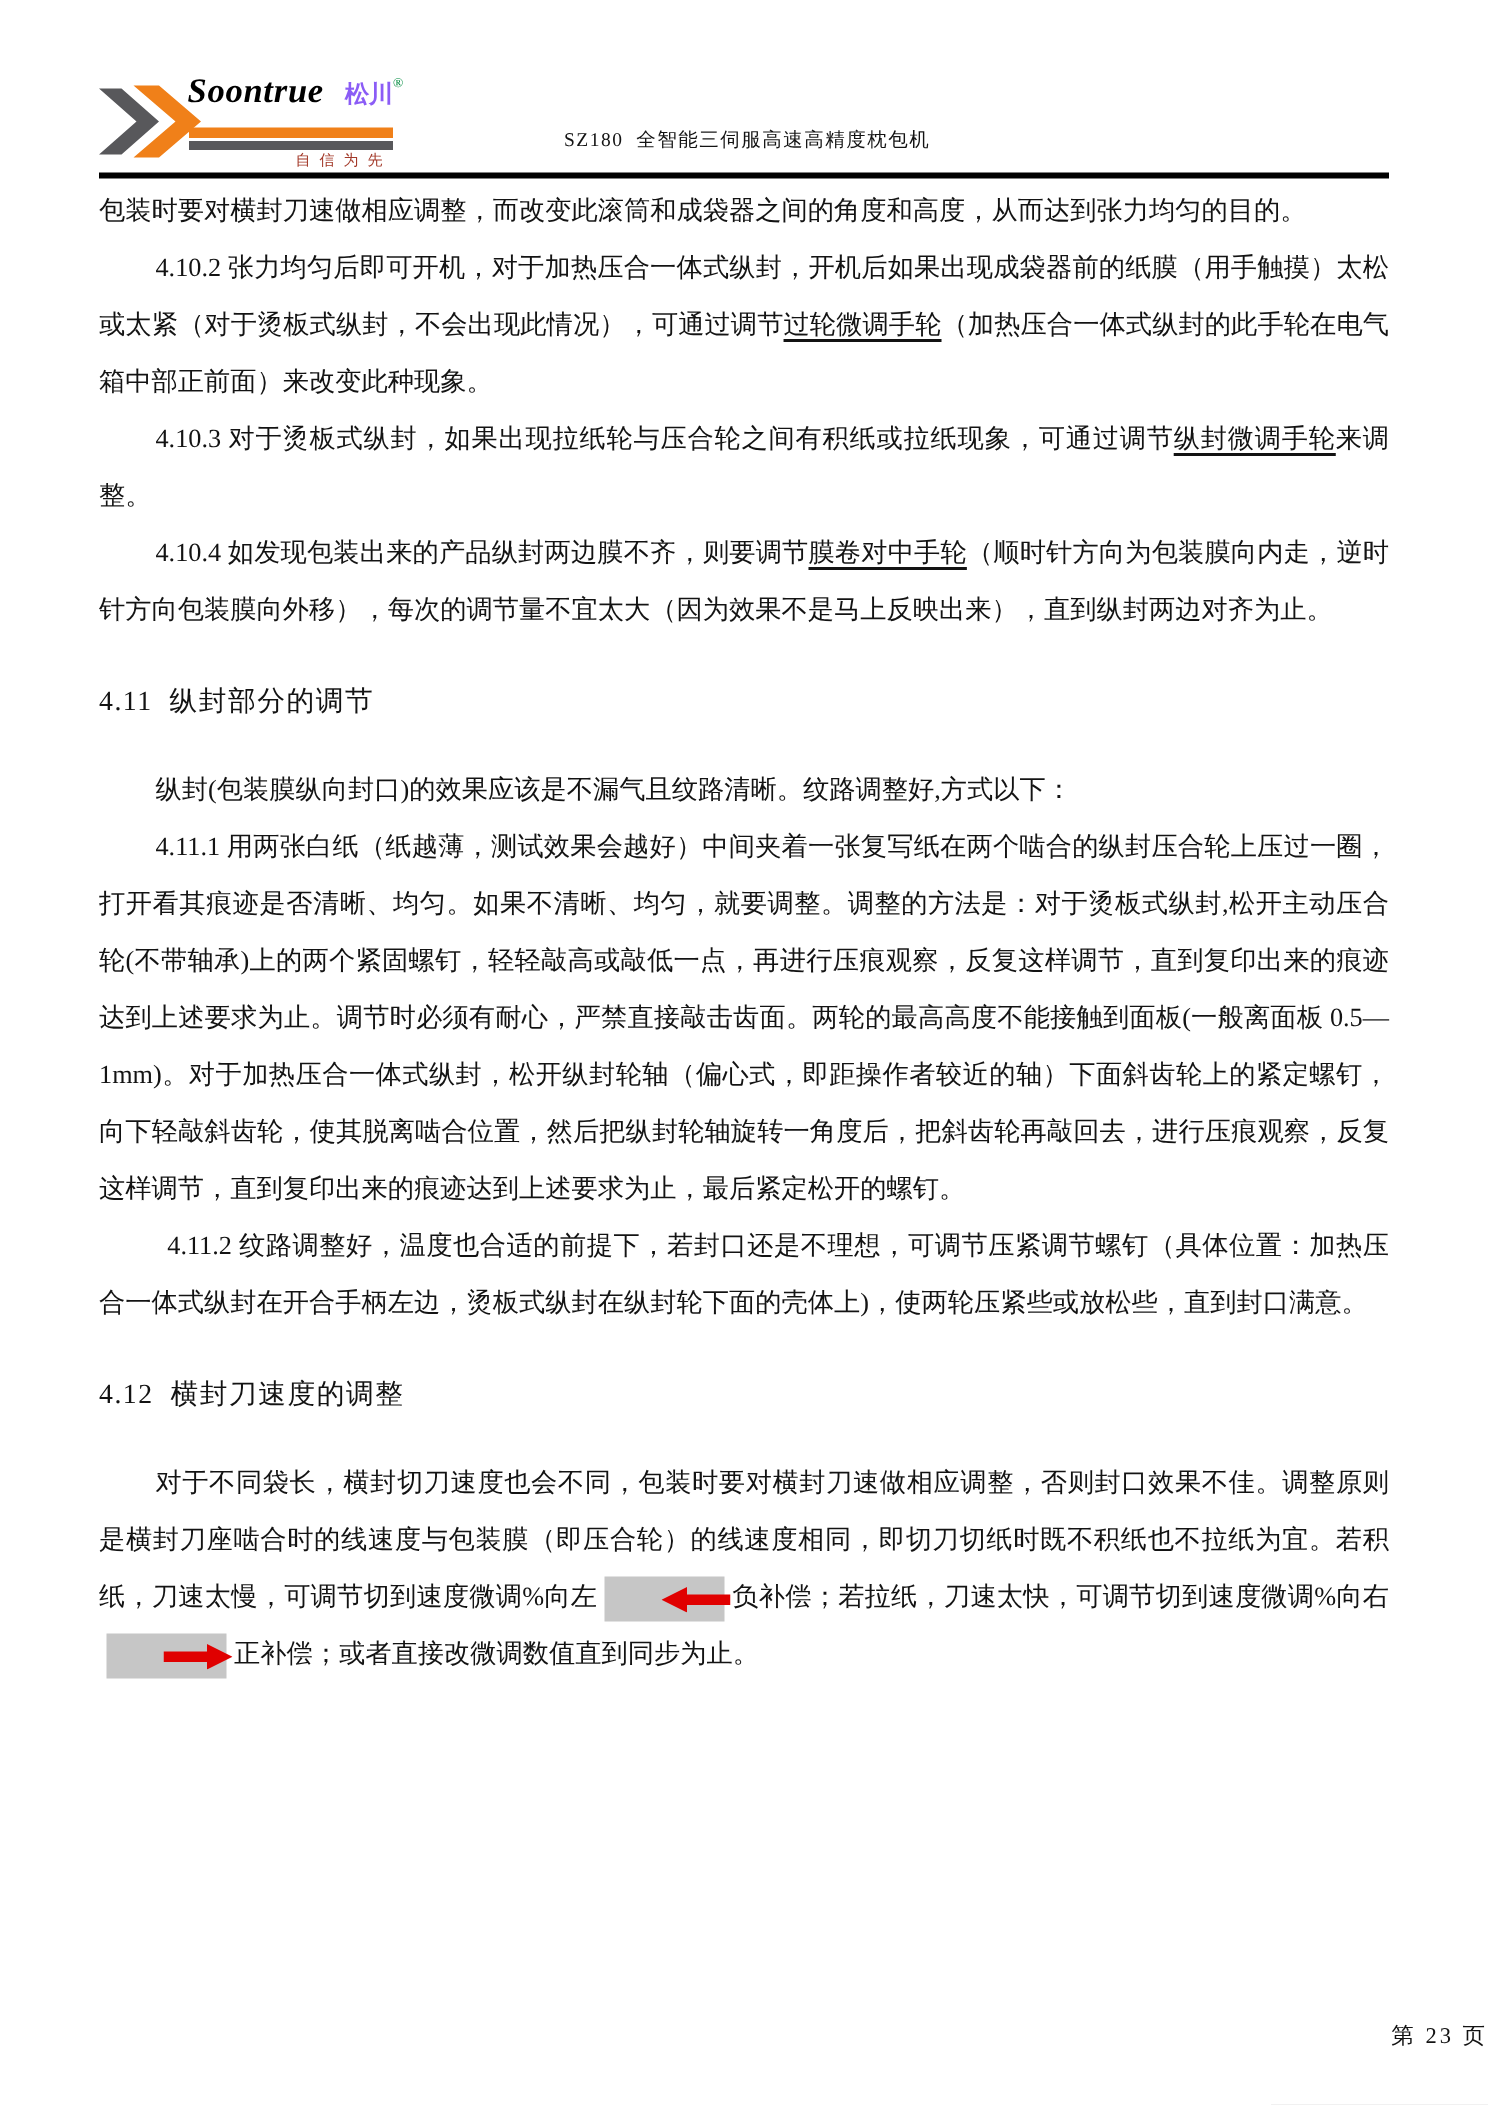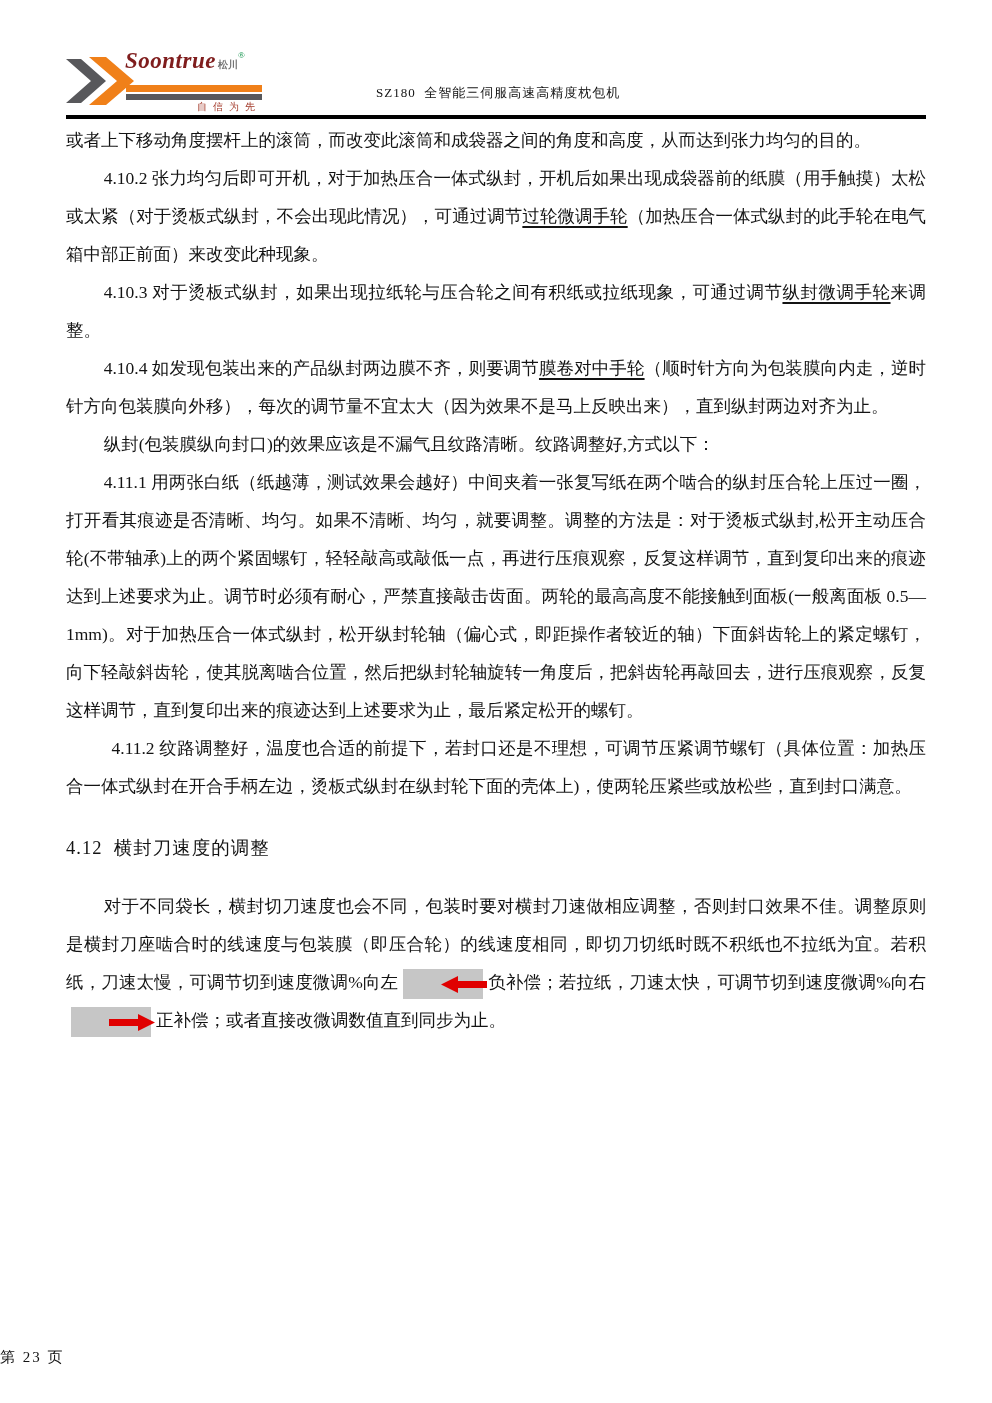--- a/index.html
+++ b/index.html
@@ -9,22 +9,22 @@
     background:#ffffff; overflow:hidden;
     font-family:"Liberation Serif","DejaVu Serif",serif;
     color:#131313;
   }
 
   
   .hdr { position:absolute; top:0; left:0; width:100%; height:120px; }
   .logo { position:absolute; left:62px; top:48px; width:205px; height:66px; }
   .logo svg { position:absolute; left:0; top:0; }
   .logo-textline { position:absolute; left:63px; top:0; white-space:nowrap; }
-  .brand-en { font-style:italic; font-weight:bold; font-size:23px; color:#7f1d1d; letter-spacing:0.5px; }
-  .brand-cn { font-weight:bold; font-size:10px; color:#737373; margin-left:2px; }
+  .brand-en { font-style:italic; font-weight:bold; font-size:23px; color:#000000; letter-spacing:0.5px; }
+  .brand-cn { font-weight:bold; font-size:16px; color:#8b5cf6; margin-left:14px; }
   .brand-reg { font-size:9px; color:#008b3f; vertical-align:10px; }
   .logo-slogan { position:absolute; right:6px; top:52px; font-size:10px; color:#a33a2a; letter-spacing:6px; white-space:nowrap; }
   .doc-title { position:absolute; left:376px; top:84px; font-size:13px; white-space:pre; letter-spacing:1px; }
   .hdr-rule { position:absolute; top:115px; left:66px; width:860px; height:4px; background:#000; }
 
   
   .main { position:absolute; top:121px; left:66px; width:860px;
           font-size:17.5px; line-height:38px; text-align:justify; }
   .main p { margin:0; }
   .ind  { text-indent:2.15em; }
@@ -36,21 +36,21 @@
   .burst { vertical-align:-8px; margin-right:5px; }
 
   .arrow-box {
     display:inline-block; width:80px; height:30px; background:#c6c6c6;
     text-align:center; vertical-align:middle; margin:0 5px; line-height:28px;
   }
   .arrow-box svg { vertical-align:middle; }
 
   
   .ftr { position:absolute; bottom:36px; left:0; width:100%;
-         text-align:left; font-size:15px; letter-spacing:2px; }
+         text-align:right; font-size:15px; letter-spacing:2px; }
 </style>
 </head>
 <body>
 
 <div class="page">
 
   <div class="hdr">
 
     <div class="logo">
       <svg width="205" height="66" viewBox="0 0 205 66">
@@ -68,28 +68,29 @@
       </div>
       <div class="logo-slogan">自信为先</div>
     </div>
 
     <div class="doc-title">SZ180  全智能三伺服高速高精度枕包机</div>
     <div class="hdr-rule"></div>
   </div>
 
   <div class="main">
 
-    <p>或者上下移动角度摆杆上的滚筒，而改变此滚筒和成袋器之间的角度和高度，从而达到张力均匀的目的。</p>
+    <p>包装时要对横封刀速做相应调整，而改变此滚筒和成袋器之间的角度和高度，从而达到张力均匀的目的。</p>
 
     <p class="ind"><span>4.10.2 张力均匀后即可开机，对于加热压合一体式纵封，开机后如果出现成袋器前的纸膜（用手触摸）太松或太紧（对于烫板式纵封，不会出现此情况），可通过调节</span><span class="uline">过轮微调手轮</span><span>（加热压合一体式纵封的此手轮在电气箱中部正前面）来改变此种现象。</span></p>
 
     <p class="ind"><span>4.10.3 对于烫板式纵封，如果出现拉纸轮与压合轮之间有积纸或拉纸现象，可通过调节</span><span class="uline">纵封微调手轮</span><span>来调整。</span></p>
 
     <p class="ind"><span>4.10.4 如发现包装出来的产品纵封两边膜不齐，则要调节</span><span class="uline">膜卷对中手轮</span><span>（顺时针方向为包装膜向内走，逆时针方向包装膜向外移），每次的调节量不宜太大（因为效果不是马上反映出来），直到纵封两边对齐为止。</span></p>
 
+    <h2>4.11  纵封部分的调节</h2>
 
     <p class="ind">纵封(包装膜纵向封口)的效果应该是不漏气且纹路清晰。纹路调整好,方式以下：</p>
 
     <p class="ind">4.11.1  用两张白纸（纸越薄，测试效果会越好）中间夹着一张复写纸在两个啮合的纵封压合轮上压过一圈，打开看其痕迹是否清晰、均匀。如果不清晰、均匀，就要调整。调整的方法是：对于烫板式纵封,松开主动压合轮(不带轴承)上的两个紧固螺钉，轻轻敲高或敲低一点，再进行压痕观察，反复这样调节，直到复印出来的痕迹达到上述要求为止。调节时必须有耐心，严禁直接敲击齿面。两轮的最高高度不能接触到面板(一般离面板 0.5—1mm)。对于加热压合一体式纵封，松开纵封轮轴（偏心式，即距操作者较近的轴）下面斜齿轮上的紧定螺钉，向下轻敲斜齿轮，使其脱离啮合位置，然后把纵封轮轴旋转一角度后，把斜齿轮再敲回去，进行压痕观察，反复这样调节，直到复印出来的痕迹达到上述要求为止，最后紧定松开的螺钉。</p>
 
     <p class="ind2">4.11.2  纹路调整好，温度也合适的前提下，若封口还是不理想，可调节压紧调节螺钉（具体位置：加热压合一体式纵封在开合手柄左边，烫板式纵封在纵封轮下面的壳体上)，使两轮压紧些或放松些，直到封口满意。</p>
 
 
     <h2>4.12  横封刀速度的调整</h2>
 

